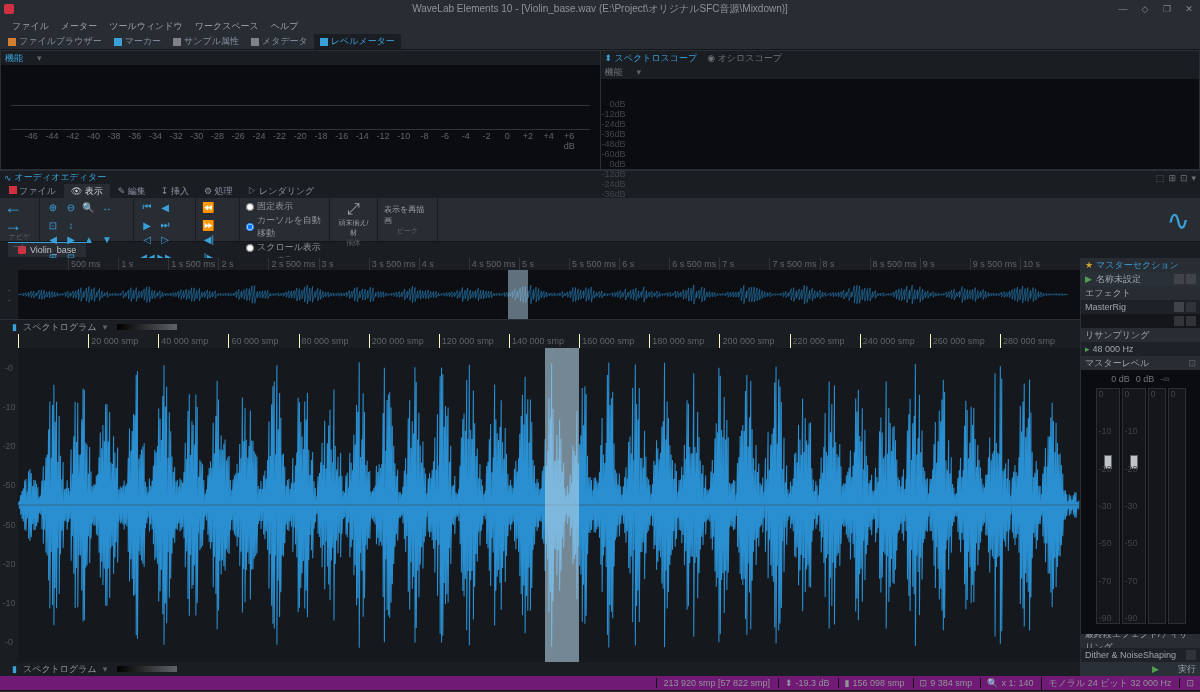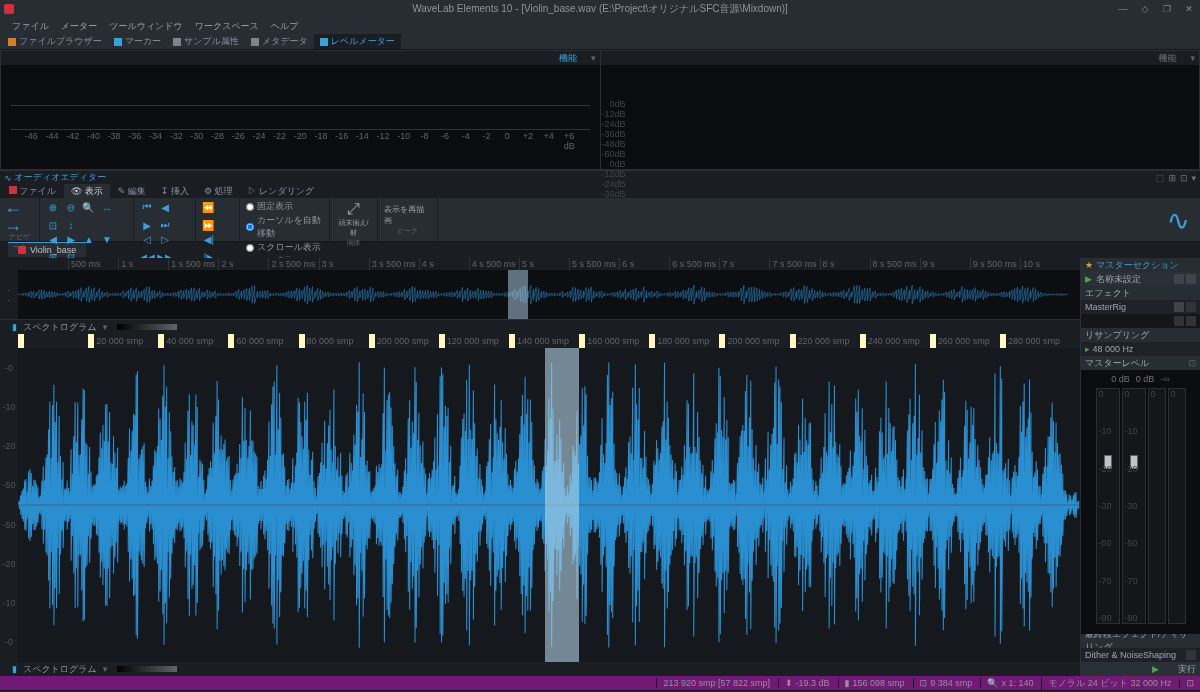--- a/index.html
+++ b/index.html
@@ -15,21 +15,21 @@
 .menubar span { color: #a0a4aa; cursor: pointer; }
 
 .toolbar-tabs { height: 16px; background: #282c33; display: flex; align-items: center; padding-left: 2px; border-bottom: 1px solid #14161a; }
 .toolbar-tabs .tab { padding: 1px 6px; display: flex; align-items: center; gap: 3px; color: #8890a0; cursor: pointer; }
 .toolbar-tabs .tab.active { background: #1a1d22; color: #3aa0d8; }
 .toolbar-tabs .tab .ticon { width: 8px; height: 8px; display: inline-block; }
 
 .meters-row { display: flex; height: 120px; background: #0c0e12; }
 .meter-panel { flex: 1; border: 1px solid #2a2e35; position: relative; background: #0a0c10; }
 .meter-panel:first-child { border-right: none; }
-.panel-header { height: 14px; background: #1a1d22; display: flex; align-items: center; padding: 0 4px; gap: 10px; font-size: 8px; justify-content: flex-end; }
+.panel-header { height: 14px; background: #1a1d22; display: flex; align-items: center; padding: 0 4px; gap: 10px; font-size: 8px; }
 .panel-header .ptab { color: #3aa0d8; cursor: pointer; }
 .panel-header .ptab.inactive { color: #707478; }
 .meter-body { position: absolute; top: 14px; left: 0; right: 0; bottom: 0; }
 .db-scale { position: absolute; bottom: 18px; left: 20px; right: 20px; display: flex; justify-content: space-between; color: #606468; font-size: 8px; }
 .db-scale span { flex: 1; text-align: center; }
 .meter-line { position: absolute; left: 10px; right: 10px; top: 45%; height: 1px; background: #303438; }
 .scope-labels { position: absolute; left: 0; top: 20px; bottom: 20px; width: 28px; display: flex; flex-direction: column; justify-content: space-between; font-size: 7px; color: #404448; text-align: right; padding-right: 3px; }
 .scope-x { position: absolute; bottom: 5px; left: 30px; right: 15px; display: flex; justify-content: space-between; font-size: 7px; color: #404448; }
 
 .audio-editor-header { height: 14px; background: #1a1d22; display: flex; align-items: center; padding: 0 4px; border-top: 1px solid #2a2e35; }
@@ -65,21 +65,21 @@
 .overview-wave { position: absolute; top: 12px; left: 18px; right: 10px; bottom: 0; display: flex; align-items: center; }
 .overview-wave svg { width: 100%; height: 100%; }
 .overview-selection { position: absolute; top: 12px; bottom: 0; left: 47%; width: 20px; background: rgba(180,210,230,0.5); }
 .overview-left { position: absolute; left: 0; top: 12px; bottom: 0; width: 18px; background: #1a1d22; display: flex; flex-direction: column; align-items: center; justify-content: center; font-size: 6px; color: #505458; }
 
 .spectro-label-row { height: 14px; background: #1a1d22; display: flex; align-items: center; padding-left: 12px; gap: 6px; color: #909498; font-size: 8px; }
 .spectro-label-row .chev { color: #606468; cursor: pointer; }
 
 .detail-ruler { height: 14px; background: #1a1d22; position: relative; font-size: 7px; color: #606468; }
 .detail-ruler .marks { position: absolute; left: 18px; right: 10px; top: 0; bottom: 0; display: flex; }
-.detail-ruler .marks span { flex: 1; border-left: 6px solid #fef9c3; padding-left: 2px; line-height: 14px; }
+.detail-ruler .marks span { flex: 1; border-left: 1px solid #fef9c3; padding-left: 2px; line-height: 14px; }
 
 .detail-wave { flex: 1; position: relative; background: #15181d; overflow: hidden; }
 .detail-wave .left-scale { position: absolute; left: 0; top: 0; bottom: 0; width: 18px; background: #1a1d22; display: flex; flex-direction: column; justify-content: space-around; font-size: 6px; color: #505458; text-align: center; }
 .detail-wave .wave-canvas { position: absolute; left: 18px; right: 0; top: 0; bottom: 0; }
 .detail-wave .selection { position: absolute; top: 0; bottom: 0; left: 50.5%; width: 34px; background: rgba(180,210,230,0.6); z-index: 2; }
 .detail-wave svg { width: 100%; height: 100%; }
 
 .master-panel { width: 120px; background: #1a1d22; border-left: 1px solid #2a2e35; display: flex; flex-direction: column; }
 .master-panel .sec-header { height: 14px; background: #282c33; display: flex; align-items: center; padding: 0 4px; font-size: 8px; color: #a0a4aa; }
 .master-panel .sec-header.blue { color: #3aa0d8; }
@@ -182,20 +182,24 @@
           <span>-4</span>
           <span>-2</span>
           <span>0</span>
           <span>+2</span>
           <span>+4</span>
           <span>+6 dB</span>
         </div>
     </div>
   </div>
   <div class="meter-panel">
+    <div class="panel-header">
+      <span class="ptab"><span style="color:#3aa0d8">⬍</span> <span>スペクトロスコープ</span></span>
+      <span class="ptab inactive"><span>◉</span> <span>オシロスコープ</span></span>
+    </div>
     <div class="panel-header" style="top:14px">
       <span class="ptab inactive">機能</span>
       <span style="margin-left:4px;color:#606468">▾</span>
     </div>
     <div class="meter-body" style="top:28px">
       <div class="scope-labels" id="scope-y">
           <span>0dB</span>
           <span>-12dB</span>
           <span>-24dB</span>
           <span>-36dB</span>

